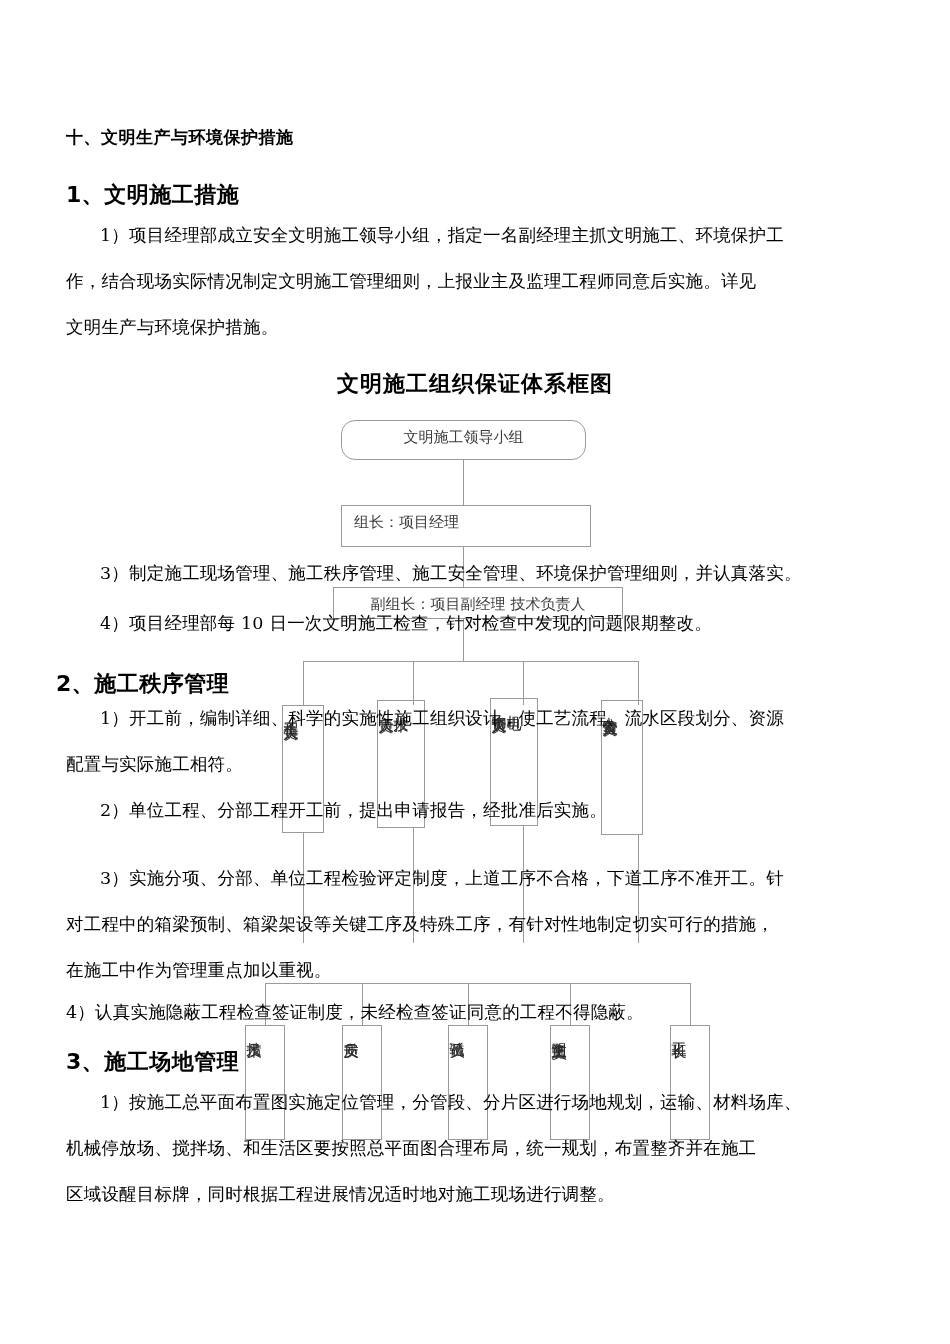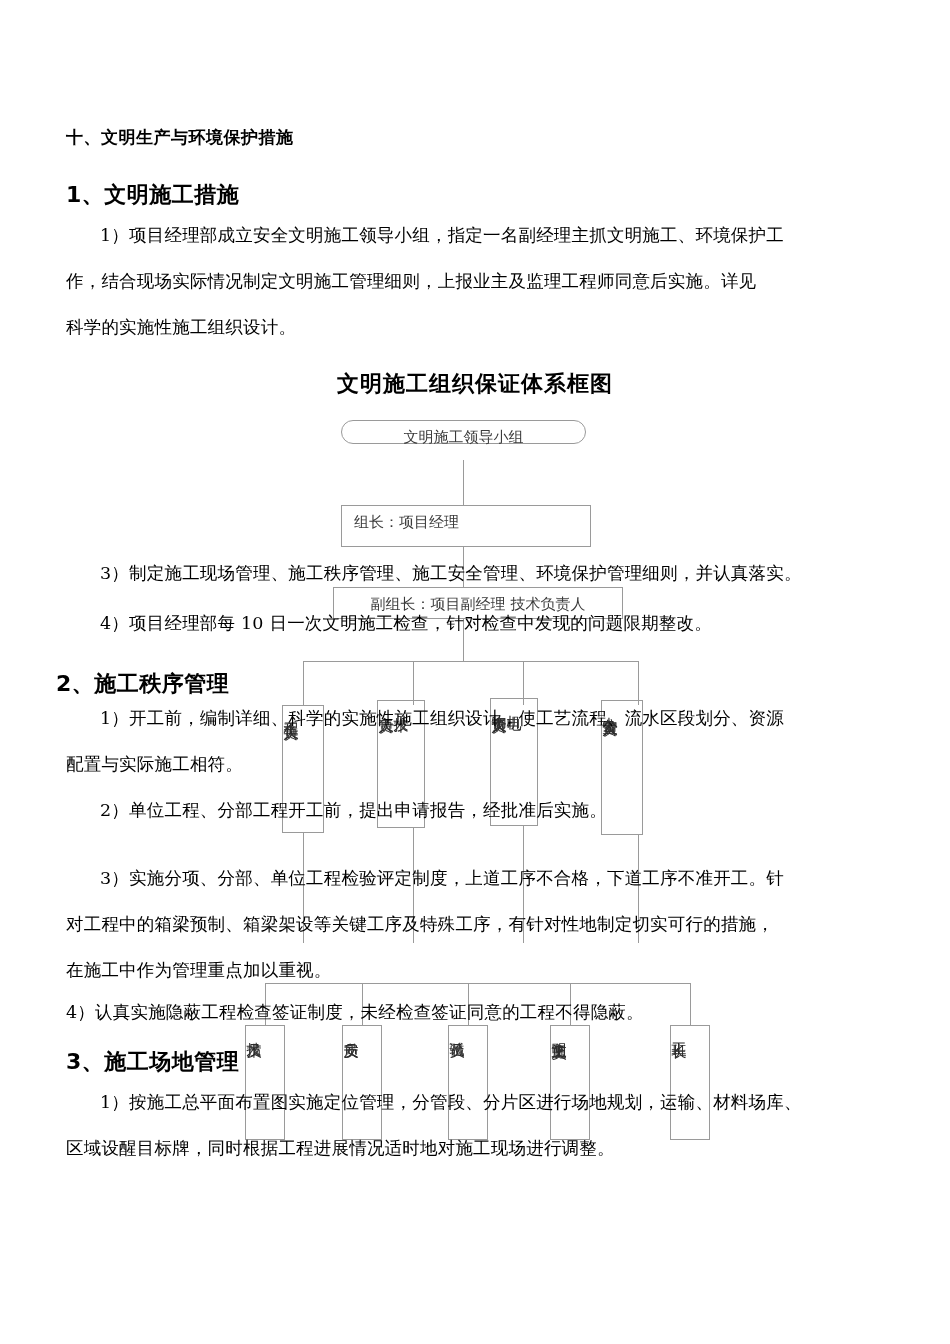--- a/index.html
+++ b/index.html
@@ -128,21 +128,21 @@
   .line.h { height: 1px; }
   .line.v { width: 1px; }
 </style>
 </head>
 <body>
 
 <div id="page">
 
   <div id="chart">
 
-    <div class="node center" style="left:341px; top:420px; width:245px; height:24px;border-radius:14px;">
+    <div class="node center" style="left:341px; top:420px; width:245px; height:40px;border-radius:14px;">
       <span class="nlabel">文明施工领导小组</span>
     </div>
 
     <div class="line v" style="left:463px; top:460px; height:45px;"></div>
 
     <div class="node leftpad" style="left:341px; top:505px; width:250px; height:42px;">
       <span class="nlabel">组长：项目经理</span>
     </div>
 
     <div class="line v" style="left:463px; top:547px; height:40px;"></div>
@@ -208,21 +208,21 @@
 
   <div id="flow">
 
     <div class="h-major" style="left:66px; top:126px;">十、文明生产与环境保护措施</div>
 
     <div class="h-sub" style="left:66px; top:180px;">1、文明施工措施</div>
 
     <div class="para" style="top:212px;">
       <span class="ln indent">1）项目经理部成立安全文明施工领导小组，指定一名副经理主抓文明施工、环境保护工</span>
       <span class="ln">作，结合现场实际情况制定文明施工管理细则，上报业主及监理工程师同意后实施。详见</span>
-      <span class="ln">科学的实施性施工组织设计。</span>
+      <span class="ln">文明生产与环境保护措施。</span>
     </div>
 
     <div class="diagram-title" style="top:369px;">文明施工组织保证体系框图</div>
 
 
     <div class="para" style="top:550px;">
       <span class="ln indent">3）制定施工现场管理、施工秩序管理、施工安全管理、环境保护管理细则，并认真落实。</span>
     </div>
 
     <div class="para" style="top:600px;">
@@ -247,17 +247,18 @@
     </div>
 
     <div class="para" style="top:989px;">
       <span class="ln">4）认真实施隐蔽工程检查签证制度，未经检查签证同意的工程不得隐蔽。</span>
     </div>
 
     <div class="h-sub" style="left:66px; top:1047px;">3、施工场地管理</div>
 
     <div class="para" style="top:1079px;">
       <span class="ln indent">1）按施工总平面布置图实施定位管理，分管段、分片区进行场地规划，运输、材料场库、</span>
+      <span class="ln">机械停放场、搅拌场、和生活区要按照总平面图合理布局，统一规划，布置整齐并在施工</span>
       <span class="ln">区域设醒目标牌，同时根据工程进展情况适时地对施工现场进行调整。</span>
     </div>
 
   </div>
 </div>
 
 </body></html>

